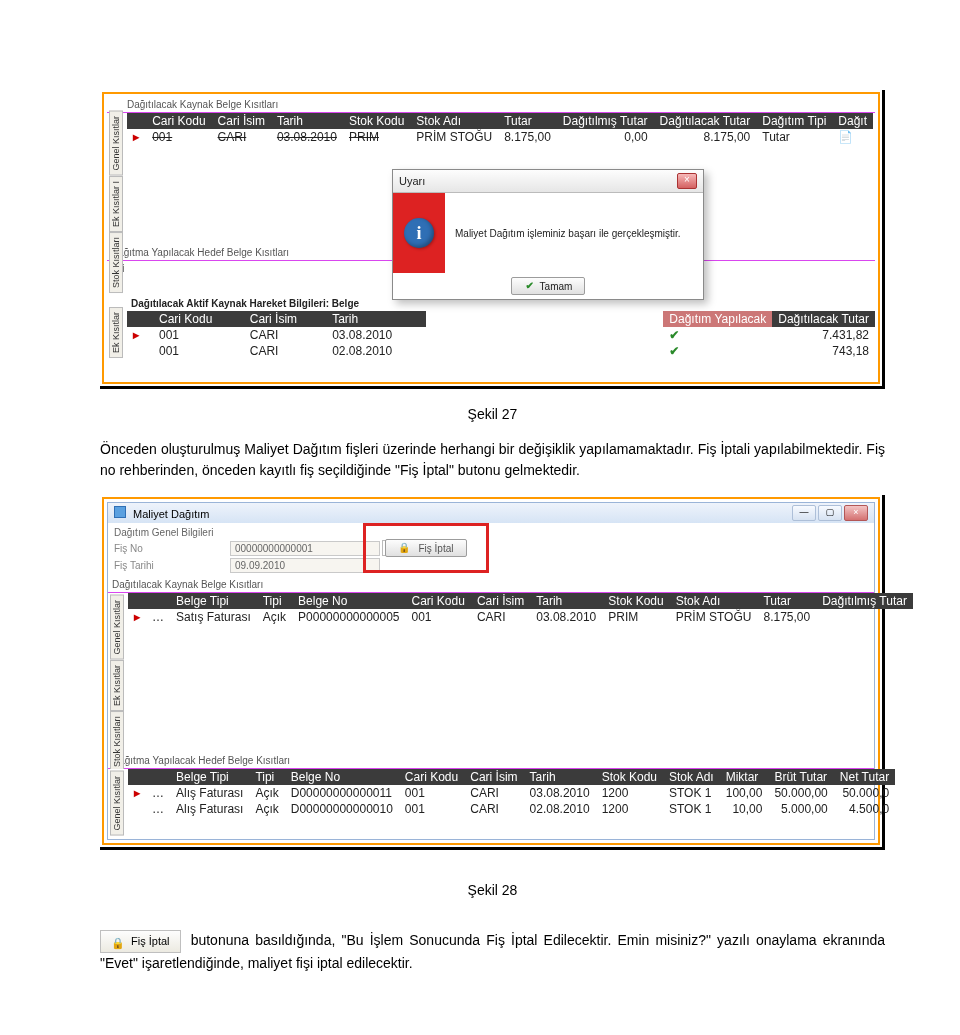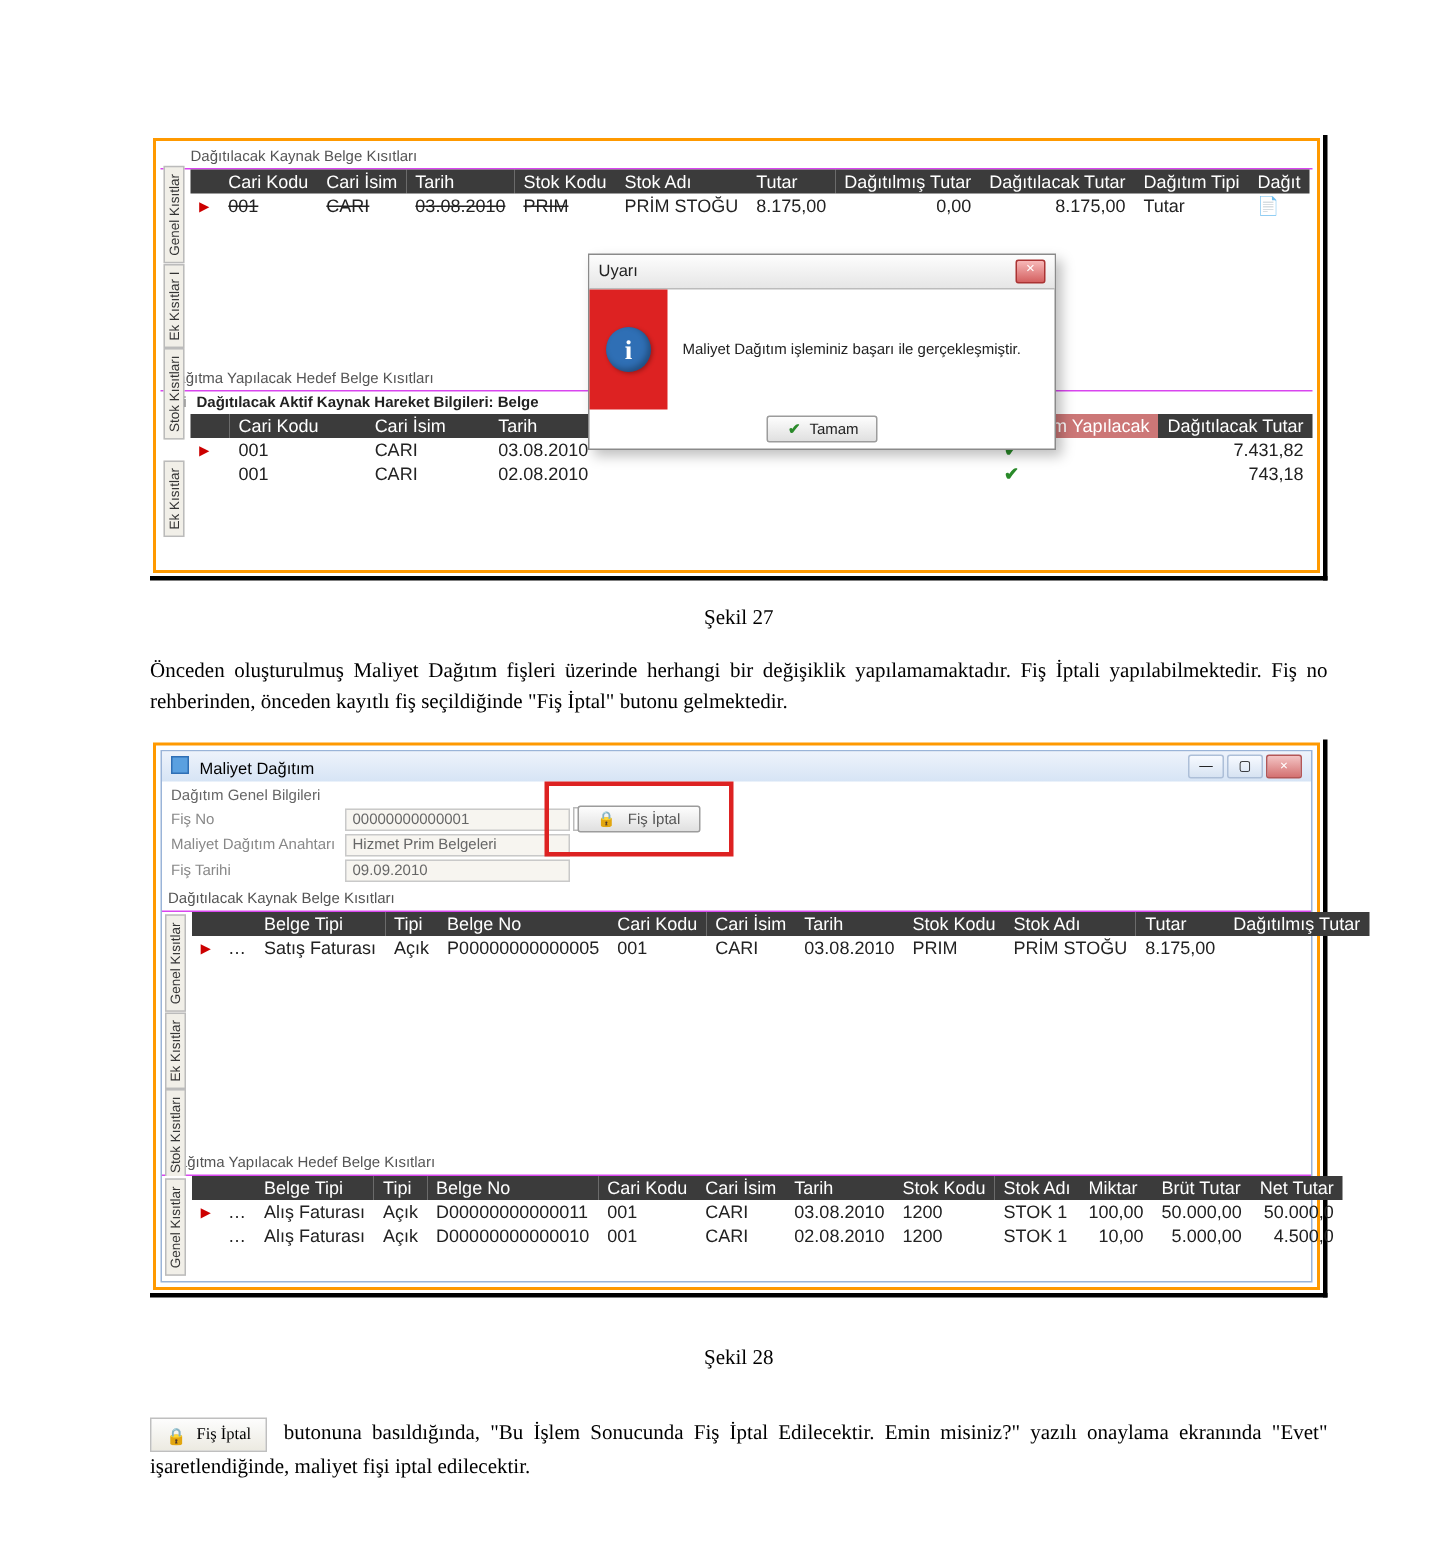--- a/index.html
+++ b/index.html
@@ -7,21 +7,21 @@
     padding: 0;
     font-family: Arial, Tahoma, sans-serif;
     font-size: 12px;
     background: #fff;
     width: 960px;
   }
   .page {
     padding: 80px 75px 30px 100px;
   }
   .mono {
-    font-family: Liberation Serif, serif;
+    font-family: Liberation Sans, sans-serif;
     font-size: 14px;
     line-height: 1.5;
   }
   .center {
     text-align: center;
   }
   .justify {
     text-align: justify;
   }
   .figure {
@@ -301,21 +301,21 @@
             <span class="btn">
               <span class="check-green">✔</span>
               <span>Tamam</span>
             </span>
           </div>
         </div>
 
         <div class="section-title" style="padding-left:4px;">Dağıtma Yapılacak Hedef Belge Kısıtları</div>
         <div style="font-weight:bold; font-size:10px; padding:2px 0 2px 4px; display:flex;">
           <span style="width:2px;">Pri</span>
-          <span style="margin-left:18px;">Dağıtılacak Aktif Kaynak Hareket Bilgileri: Belge</span>
+          <span style="margin-left:18px;margin-top:35px;">Dağıtılacak Aktif Kaynak Hareket Bilgileri: Belge</span>
           <span style="margin-left:auto; margin-right:200px;">Kodu (001) / Stok Kodu (PRIM)</span>
         </div>
         <div class="side-tabs" style="top:210px;">
           <div class="side-tab">Ek Kısıtlar</div>
         </div>
         <div style="display:flex; margin-left:20px;">
           <table class="table" style="margin-left:0; width:40%;">
             <tbody>
                 <tr>
               <th style="width:14px;"></th>
@@ -379,24 +379,20 @@
             <span class="win-btn">▢</span>
             <span class="win-btn close">×</span>
           </span>
         </div>
         <div class="form-area">
           <div style="font-size:10px; color:#666; margin-bottom:2px;">Dağıtım Genel Bilgileri</div>
           <div class="form-row">
             <span class="form-label">Fiş No</span>
             <span class="form-field">00000000000001</span>
             <span style="width:14px;height:14px;border:1px solid #bbb;margin-left:2px;text-align:center;line-height:12px;">⚙</span>
-          </div>
-          <div class="form-row">
-            <span class="form-label">Maliyet Dağıtım Anahtarı</span>
-            <span class="form-field">Hizmet Prim Belgeleri</span>
           </div>
           <div class="form-row">
             <span class="form-label">Fiş Tarihi</span>
             <span class="form-field">09.09.2010</span>
           </div>
           <div class="fis-iptal-box">
             <span class="btn">
               <span class="lock-icon">🔒</span>
               <span>Fiş İptal</span>
             </span>

